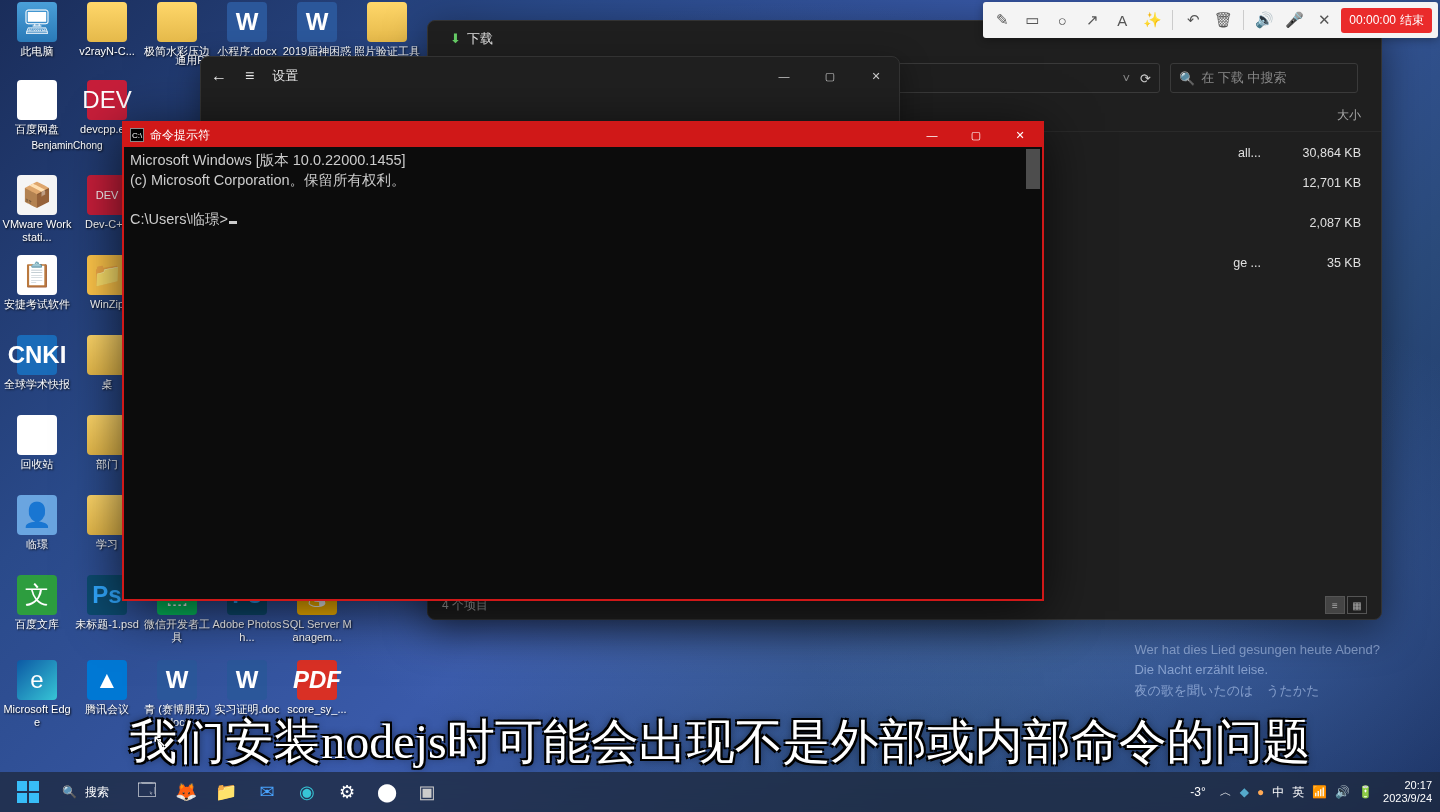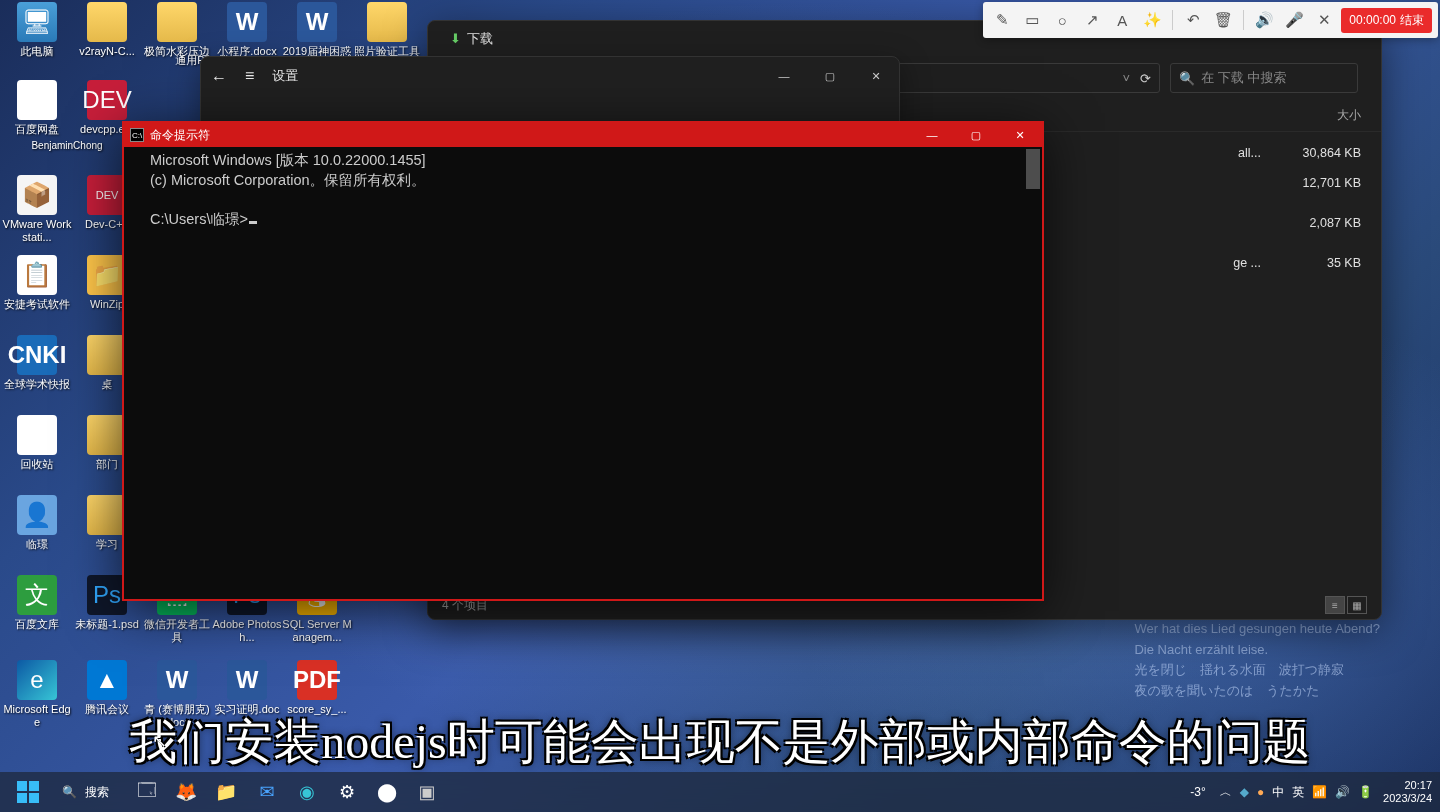--- a/index.html
+++ b/index.html
@@ -17,22 +17,22 @@
 .desktop { position:absolute; inset:0; }
 .desktop-icon { position:absolute; width:70px; text-align:center; color:#fff; font-size:11px; cursor:pointer; }
 .desktop-icon .icon-box { width:40px; height:40px; margin:0 auto 3px; border-radius:4px; display:flex; align-items:center; justify-content:center; font-size:24px;}
 .desktop-icon .label { text-shadow:1px 1px 2px rgba(0,0,0,0.9); word-break:break-all; line-height:1.2;}
 .ic-folder { background:linear-gradient(#ffd76a,#e5b94a); }
 .ic-pc { background:linear-gradient(#4a9fd8,#2a7ab8); }
 .ic-word { background:#2b579a; color:#fff; font-weight:bold; font-size:16px;}
 .ic-recycle { background:#fff;}
 .ic-edge { background:linear-gradient(135deg,#0c59a4,#37c5d6);}
 .ic-dev { background:#c71e3a;}
-.ic-pdf { background:#d93025;color:#fff;font-size:11px;font-weight:bold;}
-.ic-psd { background:#0f172a;color:#31a8ff;font-size:12px;font-weight:normal;}
+.ic-pdf { background:#d93025;color:#fff;font-size:11px;font-weight:bold;font-style:italic;}
+.ic-psd { background:#0c4a6e;color:#31a8ff;font-size:12px;font-weight:bold;}
 .ic-cnki { background:#1a6bb8;color:#fff;font-size:11px;font-weight:bold;}
 .ic-vmware{ background:#f5f5f5;}
 .ic-winzip{ background:#ffc64a;}
 
 
 .explorer { position:absolute; left:427px; top:20px; width:955px; height:600px; background:#1f1f1f; border:1px solid #333; border-radius:8px; box-shadow:0 10px 40px rgba(0,0,0,0.5); color:#e0e0e0; font-size:13px;}
 .explorer-titlebar { height:35px; display:flex; align-items:center; padding:0 10px;}
 .explorer-tab { display:flex; align-items:center; gap:6px; padding:4px 12px;}
 .explorer-toolbar { height:44px; display:flex; align-items:center; gap:10px; padding:0 12px; border-bottom:1px solid #2a2a2a;}
 .explorer-toolbar .btn { padding:4px 8px; color:#ccc; font-size:13px;}
@@ -57,21 +57,21 @@
 .settings-bread{ padding:4px 26px; font-size:24px; color:#fff; display:flex; align-items:center; gap:14px;}
 
 
 .cmd { position:absolute; left:122px; top:121px; width:922px; height:480px; background:#0c0c0c; border:2px solid #d01818; box-shadow:0 10px 50px rgba(0,0,0,0.7);}
 .cmd-titlebar{ height:24px; background:#d01818; display:flex; align-items:center; justify-content:space-between; padding:0 0 0 6px; color:#fff; font-size:12px;}
 .cmd-titlebar .left{ display:flex; align-items:center; gap:6px;}
 .cmd-titlebar .cmd-icon{ width:14px; height:14px; background:#000; border:1px solid #888; font-size:8px; display:flex; align-items:center; justify-content:center;}
 .cmd-controls{ display:flex;}
 .cmd-btn{ width:44px; height:24px; display:flex; align-items:center; justify-content:center; font-size:11px;}
 .cmd-btn.close{ background:#d01818;}
-.cmd-body{ padding:4px 6px; color:#cccccc; font-family:"NSimSun","Consolas",monospace; font-size:14.5px; line-height:1.35; white-space:pre; position:relative; height:calc(100% - 24px);margin-left:20px;}
+.cmd-body{ padding:4px 6px; color:#cccccc; font-family:"NSimSun","Consolas",monospace; font-size:14.5px; line-height:1.35; white-space:pre; position:relative; height:calc(100% - 24px);}
 .cmd-scrollbar{ position:absolute; right:2px; top:2px; width:14px; height:40px; background:#4d4d4d;}
 .cursor{ display:inline-block; width:8px; height:3px; background:#ccc; vertical-align:baseline; margin-left:1px; animation:blink 1s step-start infinite;}
 @keyframes blink{50%{opacity:0;}}
 
 
 .rec-toolbar{ position:absolute; top:2px; right:2px; height:36px; background:#f4f4f4; display:flex; align-items:center; gap:4px; padding:0 6px; box-shadow:0 2px 8px rgba(0,0,0,0.3); border-radius:3px;}
 .rec-tool{ width:26px; height:26px; display:flex; align-items:center; justify-content:center; color:#555; font-size:15px; cursor:pointer; border-radius:3px;}
 .rec-sep{ width:1px; height:20px; background:#ccc; margin:0 3px;}
 .rec-end{ background:#ea2b2b; color:#fff; padding:4px 8px; border-radius:3px; font-size:12px; display:flex; align-items:center; gap:4px;}
 
@@ -95,21 +95,20 @@
 
 .mouse-cursor{ position:absolute; left:152px; top:730px; font-size:18px; color:#fff; text-shadow:1px 1px 0 #000; pointer-events:none;}
 </style>
 </head>
 <body>
 
 <div class="wallpaper-art"></div>
 <div class="wallpaper-text" style="right:60px; bottom:110px;">
   <div>Wer hat dies Lied gesungen heute Abend?</div>
   <div>Die Nacht erzählt leise.</div>
-  <div>光を閉じ　揺れる水面　波打つ静寂</div>
   <div>夜の歌を聞いたのは　うたかた</div>
 </div>
 
 <div class="desktop">
 
   <div class="desktop-icon" style="left:2px; top:2px;">
       <div class="icon-box ic-pc">🖥</div>
       <div class="label">此电脑</div>
     </div>
   <div class="desktop-icon" style="left:72px; top:2px;">
@@ -375,16 +374,16 @@
       <span style="color:#5ac;">◆</span>
       <span style="color:#fa5;">●</span>
       <span>中</span>
       <span>英</span>
       <span>📶</span>
       <span>🔊</span>
       <span>🔋</span>
     </div>
     <div class="clock">
       <div>20:17</div>
-      <div>2023/3/24</div>
+      <div>2023/9/24</div>
     </div>
   </div>
 </div>
 
 </body></html>

